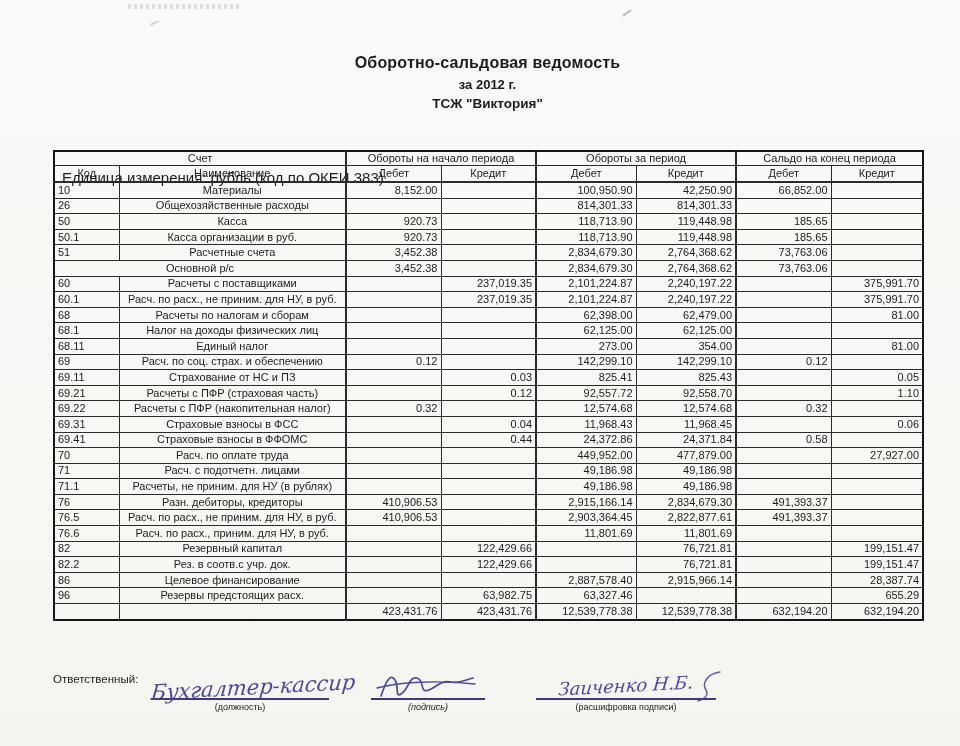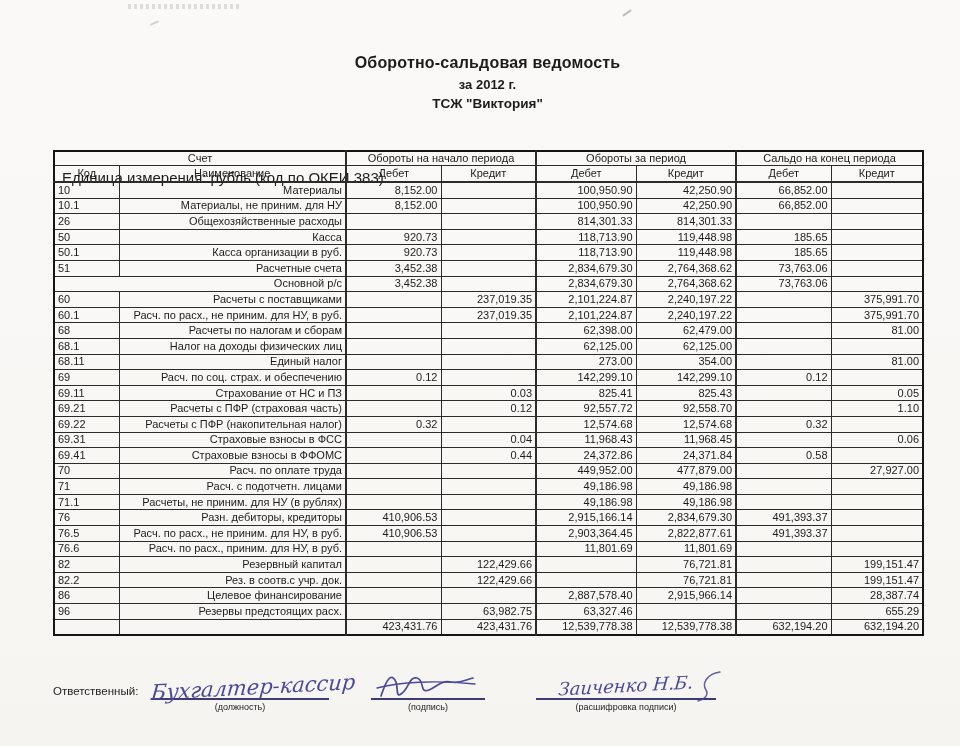--- a/index.html
+++ b/index.html
@@ -35,29 +35,29 @@
     height:14.6px;
     line-height:13px;
     overflow:hidden;white-space:nowrap;
     font-weight:normal;
   }
   .sheet-table{border:2px solid #151515;}
   .sheet-table thead tr.groups th{height:12.5px;font-size:11px;text-align:center;margin-left:32px;}
   .sheet-table thead tr.subs th{height:15px;font-size:11px;text-align:center;border-bottom-width:2.5px;}
   .sheet-table .gs{border-left-width:2px;}
   .sheet-table td.c-code{text-align:left;margin-top:16px;}
-  .sheet-table td.c-name{text-align:right;}
+  .sheet-table td.c-name{text-align:center;}
   .sheet-table td.num{text-align:right;}
   .sheet-table tr.total td{border-top-width:1.5px;}
 
   .sig-area{position:absolute;left:53px;top:662px;width:869px;height:70px;}
-  .resp-label{position:absolute;left:0;top:11px;font-size:11.5px;margin-top:12px;}
+  .resp-label{position:absolute;left:0;top:11px;font-size:11.5px;}
   .sig-block{position:absolute;top:0;text-align:center;}
   .sig-pos{left:98px;width:178px;}
-  .sig-sign{left:318px;width:114px;}
+  .sig-sign{left:318px;width:114px;font-style:italic;}
   .sig-name{left:483px;width:180px;}
   .sig-line{height:36px;border-bottom:2px solid #3c3b74;position:relative;}
   .sig-caption{font-size:9px;margin-top:2px;color:#232323;}
   .ink{
     color:var(--ink);
     font-family:"DejaVu Serif", serif;font-style:italic;
     position:absolute;left:0;right:0;bottom:1px;
     transform:rotate(-3deg) skewX(-8deg);
     white-space:nowrap;
   }
@@ -116,30 +116,20 @@
           <td class="c-code">10</td>
           <td class="c-name">Материалы</td>
           <td class="num gs">8,152.00</td>
           <td class="num"></td>
           <td class="num gs">100,950.90</td>
           <td class="num">42,250.90</td>
           <td class="num gs">66,852.00</td>
           <td class="num"></td>
         </tr>
         <tr>
-          <td class="c-code">10.1</td>
-          <td class="c-name">Материалы, не приним. для НУ</td>
-          <td class="num gs">8,152.00</td>
-          <td class="num"></td>
-          <td class="num gs">100,950.90</td>
-          <td class="num">42,250.90</td>
-          <td class="num gs">66,852.00</td>
-          <td class="num"></td>
-        </tr>
-        <tr>
           <td class="c-code">26</td>
           <td class="c-name">Общехозяйственные расходы</td>
           <td class="num gs"></td>
           <td class="num"></td>
           <td class="num gs">814,301.33</td>
           <td class="num">814,301.33</td>
           <td class="num gs"></td>
           <td class="num"></td>
         </tr>
         <tr>

